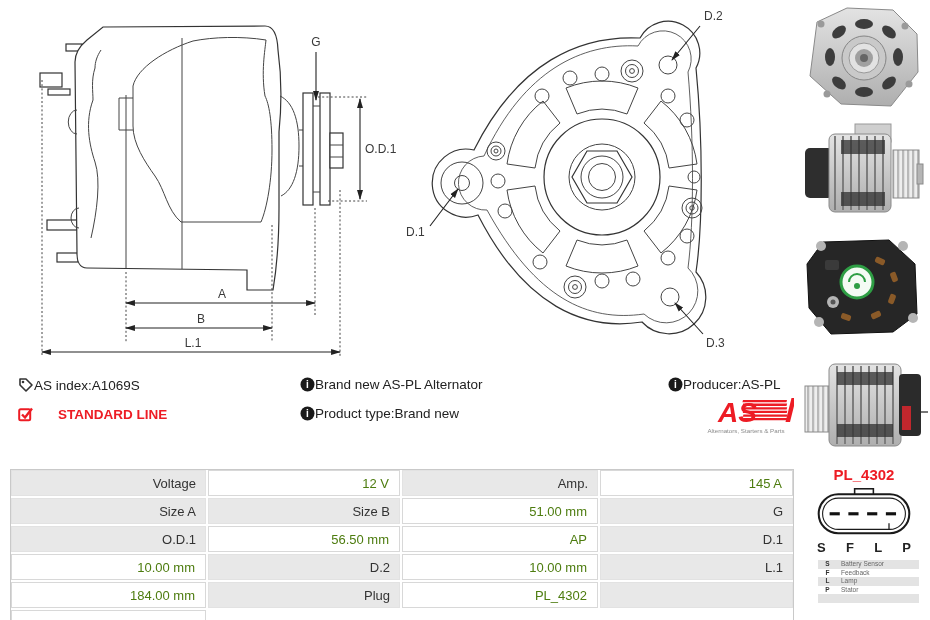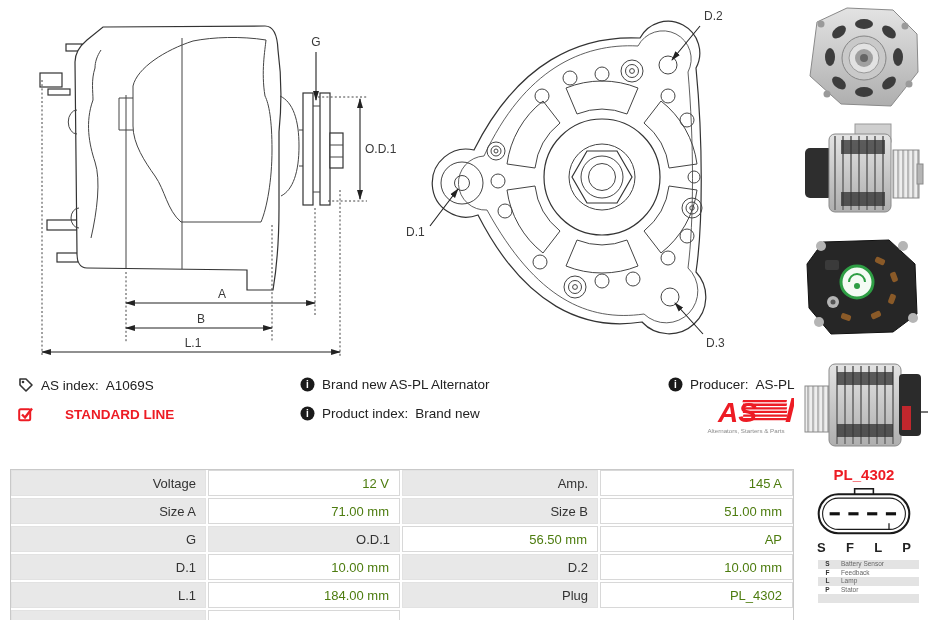--- a/index.html
+++ b/index.html
@@ -15,21 +15,21 @@
   .thin{stroke:#444;stroke-width:1;fill:none;}
   .dot{stroke:#444;stroke-width:1;stroke-dasharray:2 2.2;fill:none;}
   .dim{stroke:#222;stroke-width:1.1;fill:none;}
   .dtxt{font-size:12px;fill:#3a3a3a;}
 
   
   .photo{position:absolute;left:797px;width:132px;height:110px;}
   .photo svg{width:100%;height:100%;}
 
   
-  .inforow{position:absolute;display:flex;align-items:center;gap:7px;font-size:13.5px;white-space:nowrap;}
+  .inforow{position:absolute;display:flex;align-items:center;font-size:13.5px;white-space:nowrap;}
   .b{font-weight:normal;}
   .red{color:var(--red,#ed1c24);font-weight:bold;margin-left:24px;}
   .logo{position:absolute;left:698px;top:396px;width:96px;height:40px;}
 
   
   .spec{position:absolute;left:10px;top:469px;width:782px;border:1px solid #c9c9c9;
         background:#fff;display:grid;grid-template-columns:195px 192px 196px 193px;
         grid-auto-rows:26px;gap:2px;}
   .spec .lc{background:#e8e8e8;border:1px solid #e2e2e2;display:flex;align-items:center;
         justify-content:flex-end;padding-right:9px;font-size:13px;color:#333;}
@@ -305,21 +305,21 @@
       <text x="7.5" y="11" text-anchor="middle" font-size="10" font-weight="bold" fill="#fff" font-family="'Liberation Serif',serif">i</text>
     </svg>
     <span>Brand new AS-PL Alternator</span>
   </div>
 
   <div class="inforow" style="left:300px;top:406px">
     <svg width="15" height="15" viewBox="0 0 15 15">
       <circle cx="7.5" cy="7.5" r="7" fill="#1a1a1a"></circle>
       <text x="7.5" y="11" text-anchor="middle" font-size="10" font-weight="bold" fill="#fff" font-family="'Liberation Serif',serif">i</text>
     </svg>
-    <span>Product index:</span>
+    <span>Product type:</span>
     <span class="b">Brand new</span>
   </div>
 
   <div class="inforow" style="left:668px;top:377px">
     <svg width="15" height="15" viewBox="0 0 15 15">
       <circle cx="7.5" cy="7.5" r="7" fill="#1a1a1a"></circle>
       <text x="7.5" y="11" text-anchor="middle" font-size="10" font-weight="bold" fill="#fff" font-family="'Liberation Serif',serif">i</text>
     </svg>
     <span>Producer:</span>
     <span class="b">AS-PL</span>
@@ -339,21 +339,20 @@
     <text x="48" y="37" text-anchor="middle" font-size="6.2" fill="#8a8a8a">Alternators, Starters &amp; Parts</text>
   </svg>
 
   <div class="spec">
     <div class="lc">Voltage</div>
     <div class="vc">12 V</div>
     <div class="lc">Amp.</div>
     <div class="vc">145 A</div>
 
     <div class="lc">Size A</div>
-    <div class="vc">71.00 mm</div>
     <div class="lc">Size B</div>
     <div class="vc">51.00 mm</div>
 
     <div class="lc">G</div>
     <div class="lc">O.D.1</div>
     <div class="vc">56.50 mm</div>
 
     <div class="vc">AP</div>
     <div class="lc">D.1</div>
     <div class="vc">10.00 mm</div>

